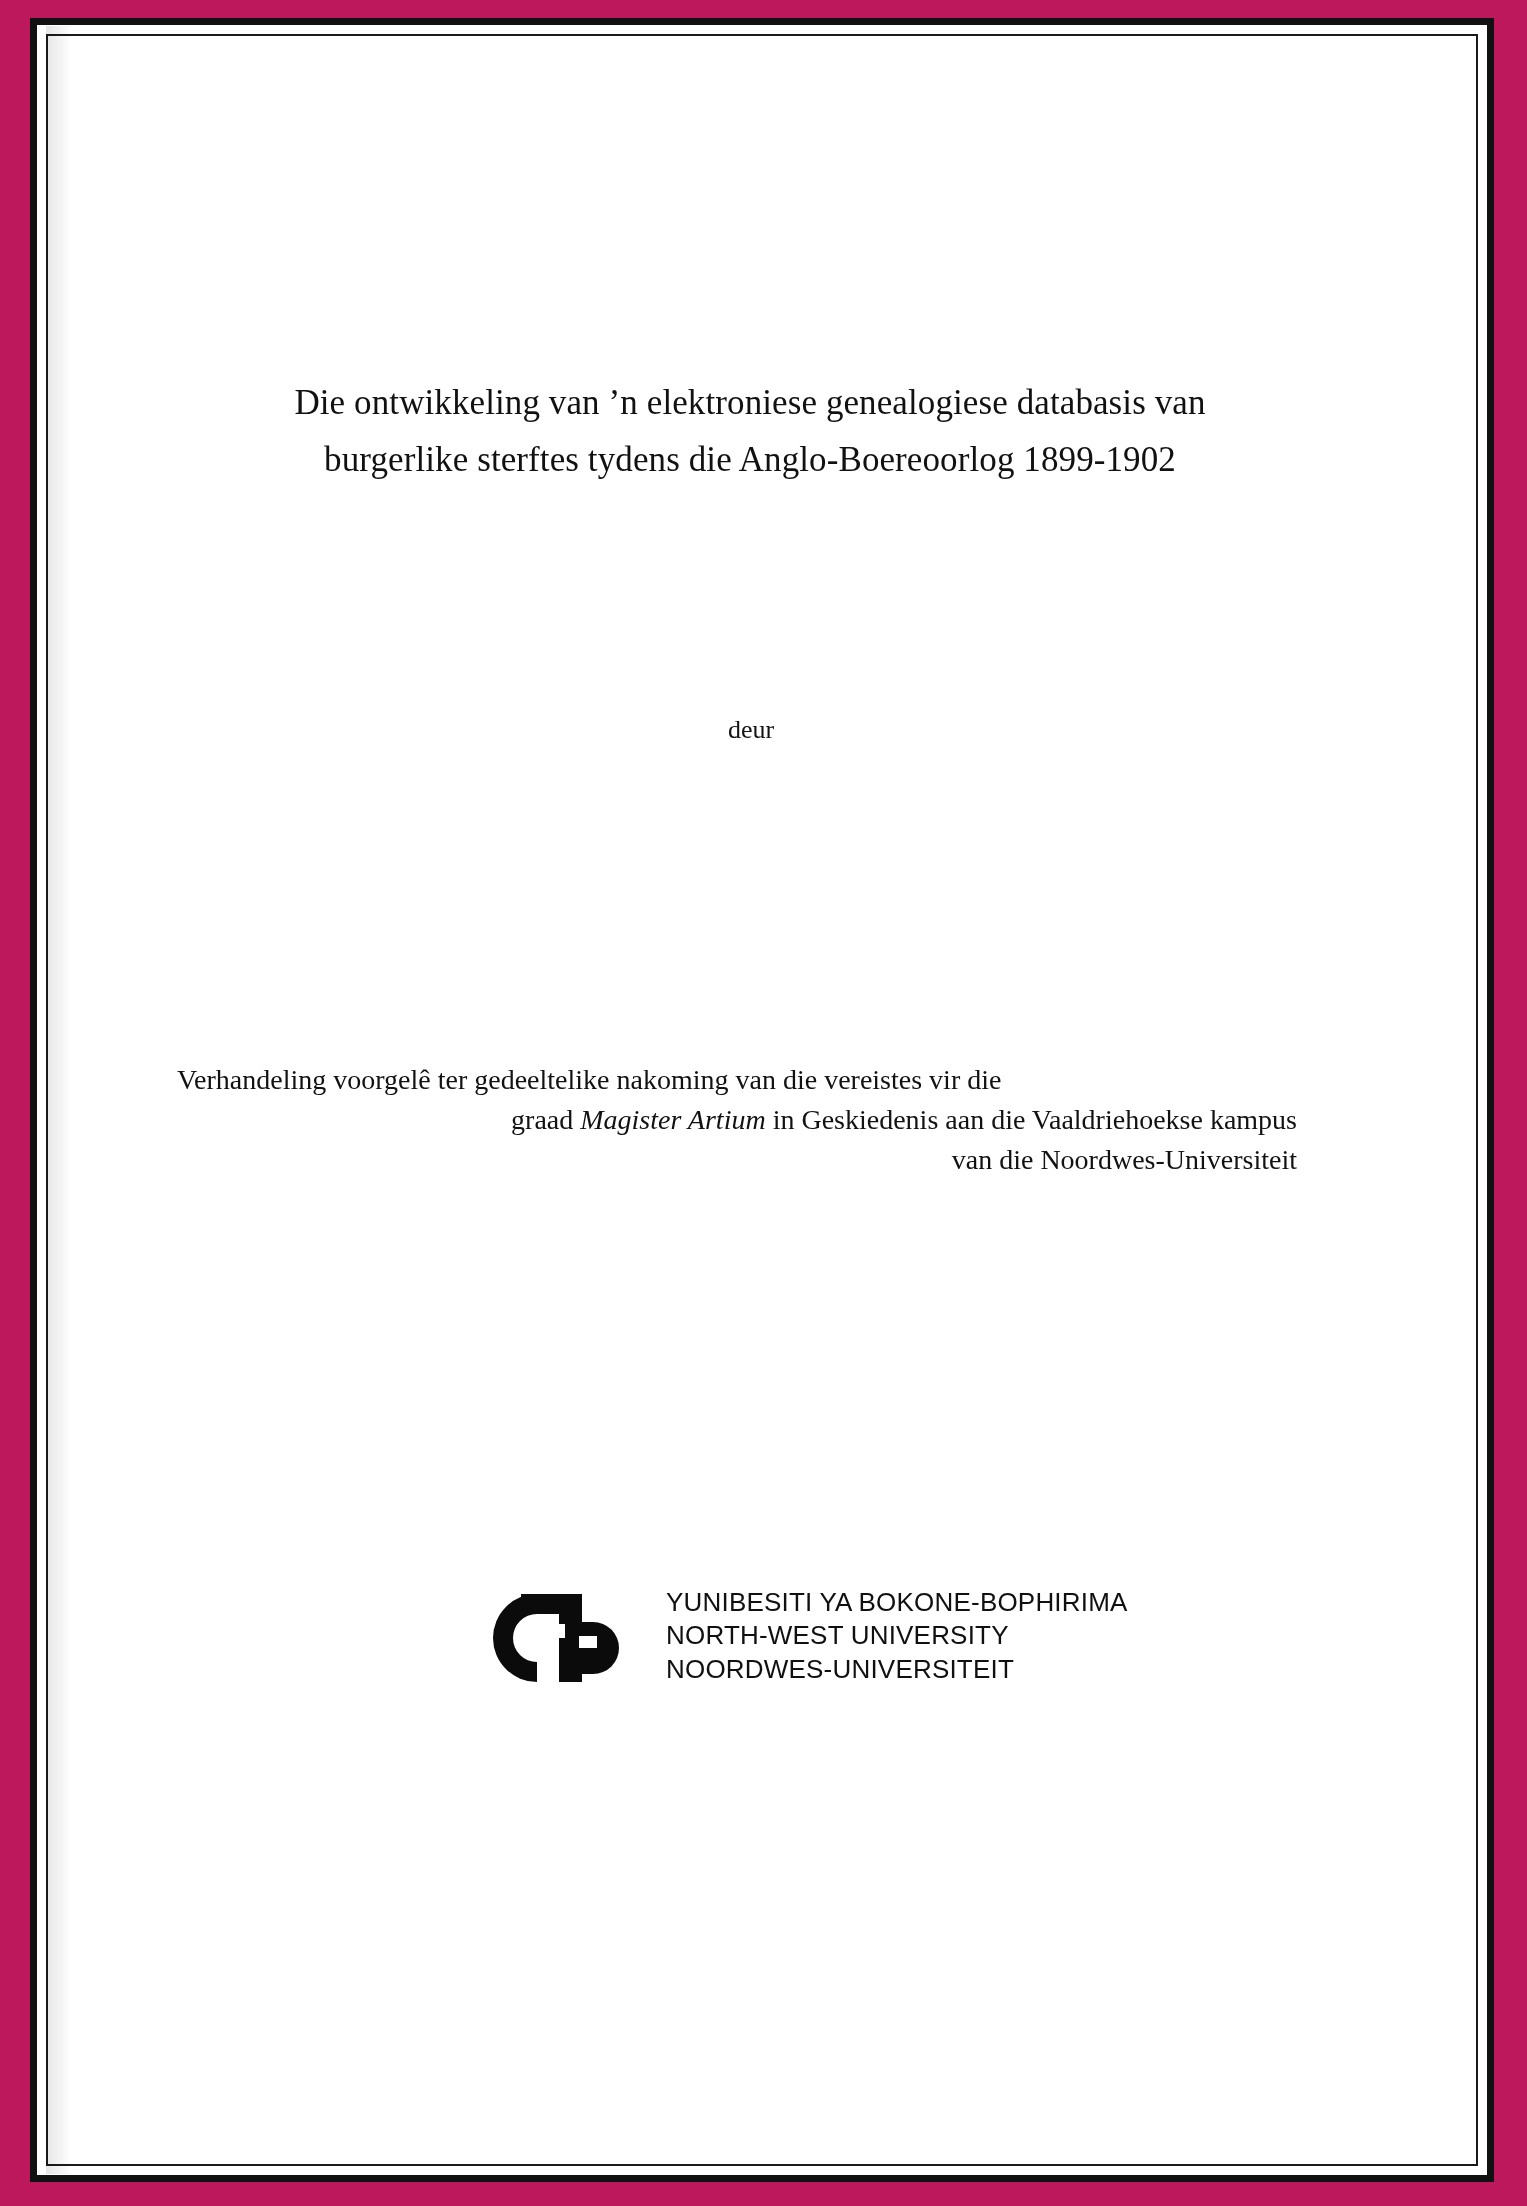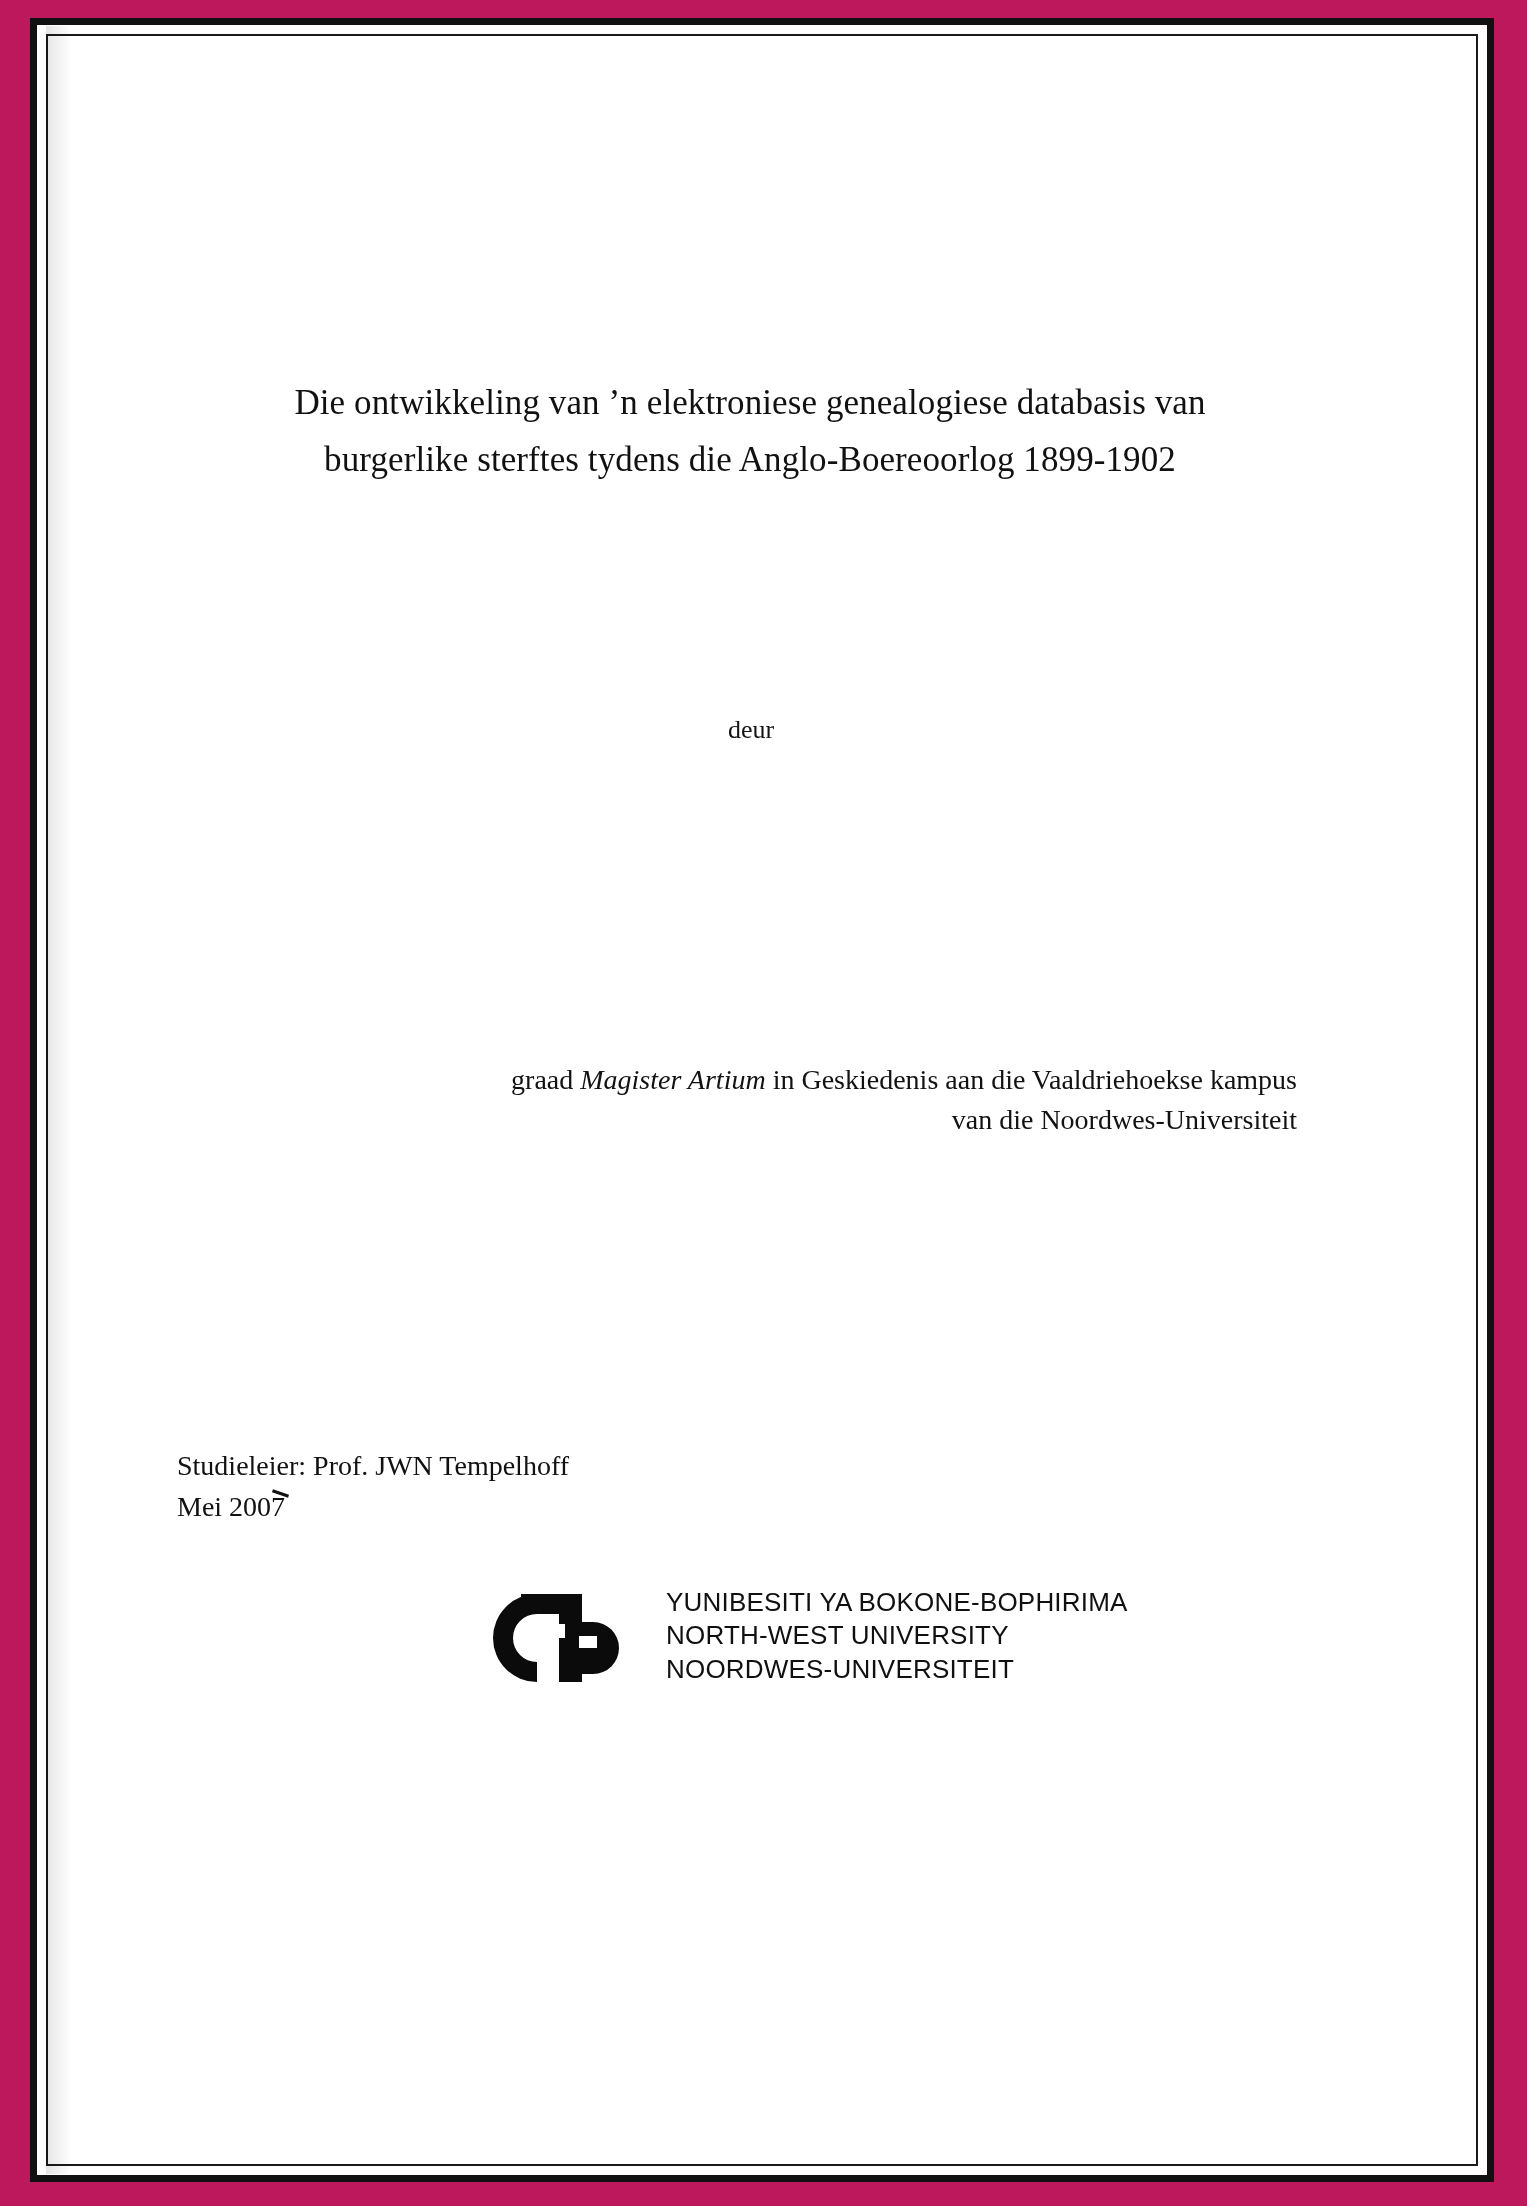--- a/index.html
+++ b/index.html
@@ -188,28 +188,25 @@
 
     <div class="title-block">
       <div class="title-line">Die ontwikkeling van ’n elektroniese genealogiese databasis van</div>
       <div class="title-line">burgerlike sterftes tydens die Anglo-Boereoorlog 1899-1902</div>
     </div>
 
     <div class="deur">deur</div>
 
 
     <div class="statement">
+      <div class="just">Verhandeling voorgelê ter gedeeltelike nakoming van die vereistes vir die</div>
       <div class="plain"><span>graad </span><i>Magister Artium</i><span> in Geskiedenis aan die Vaaldriehoekse kampus</span></div>
       <div class="plain">van die Noordwes-Universiteit</div>
     </div>
 
-    <div class="supervisor">
-      <div>Studieleier: Prof. JWN Tempelhoff</div>
-      <div class="date-line">Mei 2007</div>
-    </div>
 
     <div class="logo-block">
       <div class="logo-mark">
         <svg width="185" height="108" viewBox="0 0 185 108" xmlns="http://www.w3.org/2000/svg">
 
           <path d="M62 10 A 40 40 0 1 0 62 98 L 62 78 A 21 21 0 1 1 62 30 Z" fill="#0b0b0b"></path>
 
           <rect x="46" y="10" width="58" height="20" fill="#0b0b0b"></rect>
 
           <rect x="84" y="10" width="23" height="88" fill="#0b0b0b"></rect>

